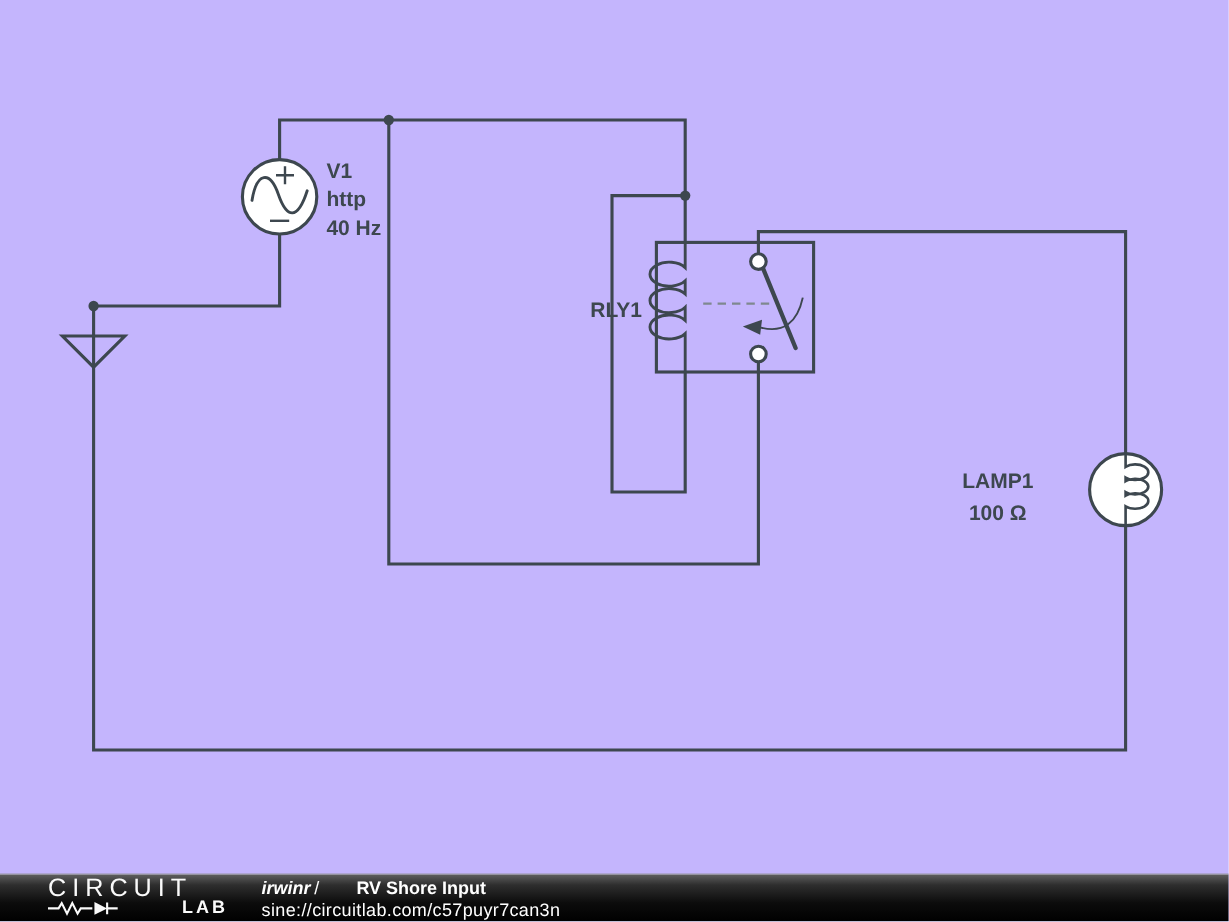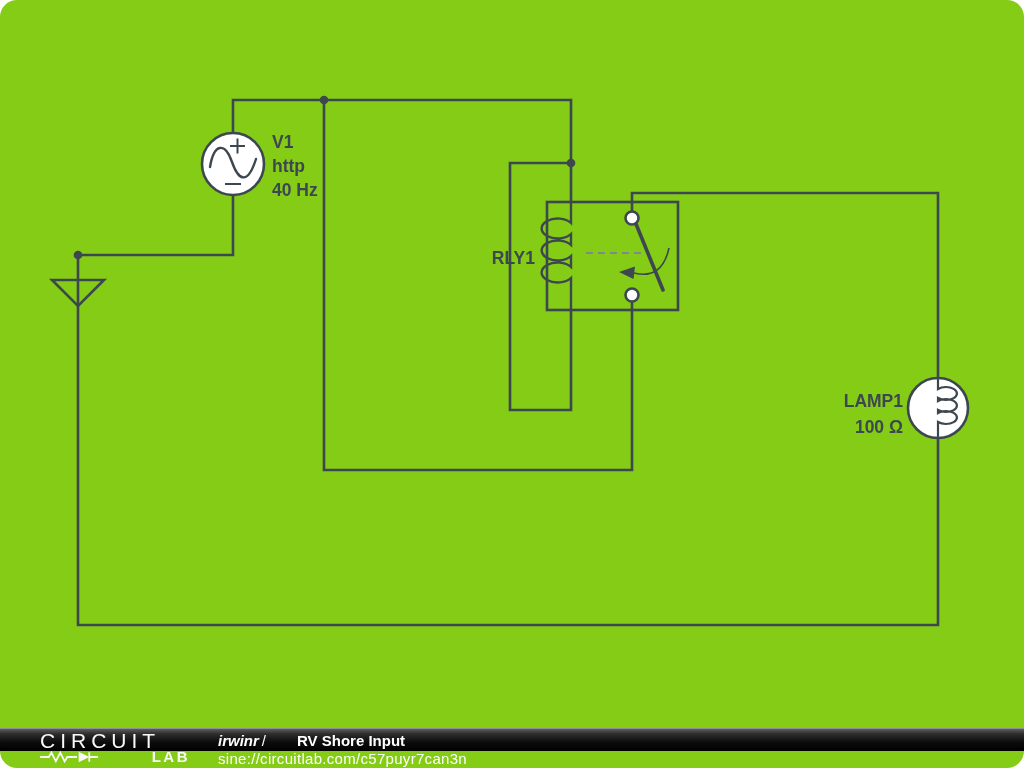--- a/index.html
+++ b/index.html
@@ -1,32 +1,32 @@
 <!DOCTYPE html>
 <html><head>
 <meta charset="utf-8">
 <style>
   html,body{margin:0;padding:0;background:#fff;}
   .stage{
     position:relative;width:1024px;height:768px;overflow:hidden;
-    background:#84cc16;font-family:"Liberation Sans",sans-serif;border-radius:17px;
+    background:#c4b5fd;font-family:"Liberation Sans",sans-serif;
   }
   
   .labels{position:absolute;inset:0;z-index:1;}
   .comp-label{
     position:absolute;color:#3d474f;font-weight:bold;
     font-size:17.5px;line-height:24px;white-space:pre;
   }
   .comp-label.right{text-align:right;}
-  #lamp-label{line-height:26px;}
+  #lamp-label{line-height:26px;text-align:center;}
   
   .schematic{position:absolute;left:0;top:0;z-index:2;}
   
   .footer{
-    position:absolute;left:0;top:728px;width:1024px;height:23px;z-index:3;
+    position:absolute;left:0;top:728px;width:1024px;height:40px;z-index:3;
     background:linear-gradient(180deg,#5d5d5d 0%,#2e2e2e 22%,#0c0c0c 60%,#000 100%);
     border-top:1px solid #8f8f8f;box-sizing:border-box;color:#fff;
   }
   .logo{position:absolute;left:40px;top:1px;width:150px;}
   .logo-word1{
     font-size:21px;letter-spacing:5px;font-weight:400;color:#fafafa;
     line-height:21px;display:block;
   }
   .logo-row2{display:flex;align-items:center;margin-top:-2px;gap:36px;}
   .logo-word2{font-size:15px;font-weight:bold;letter-spacing:2.5px;color:#fafafa;line-height:15px;}

